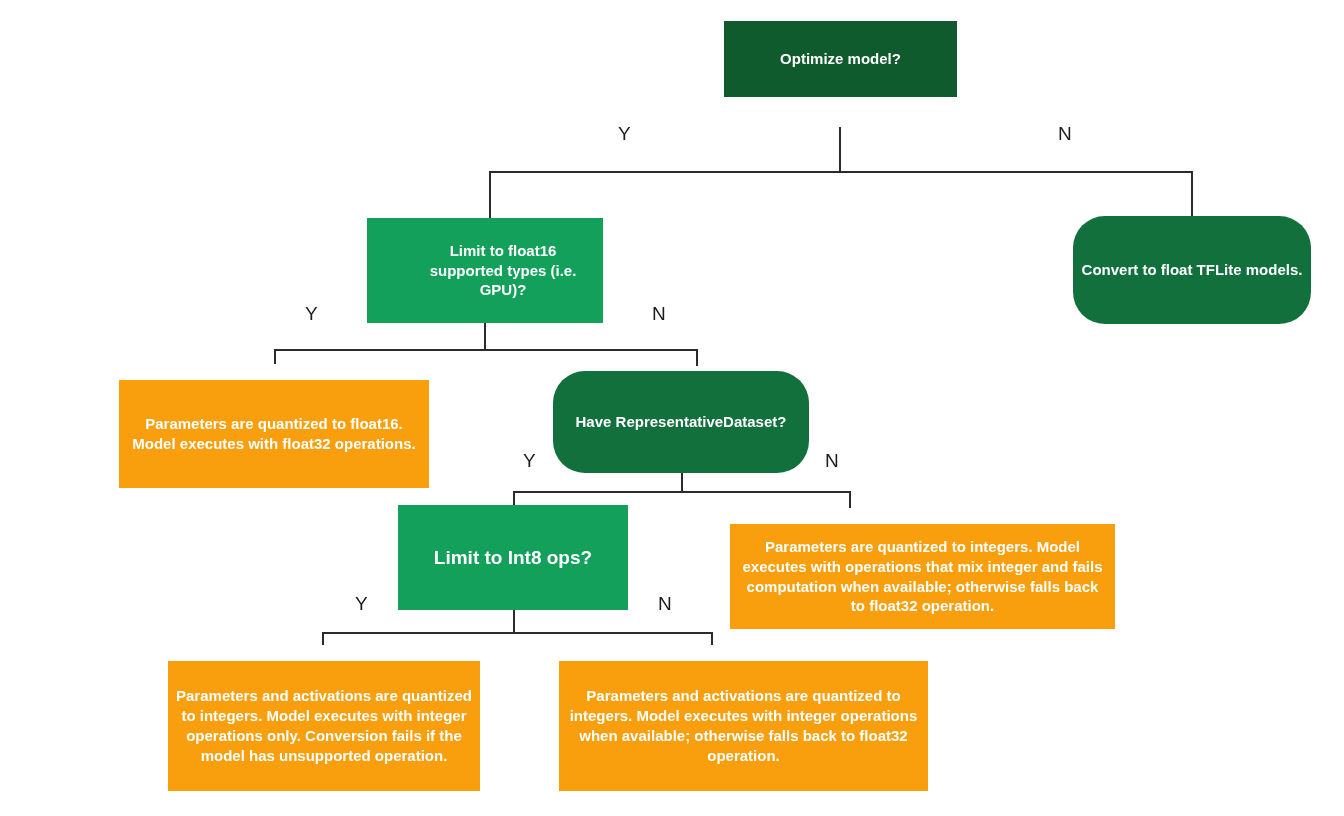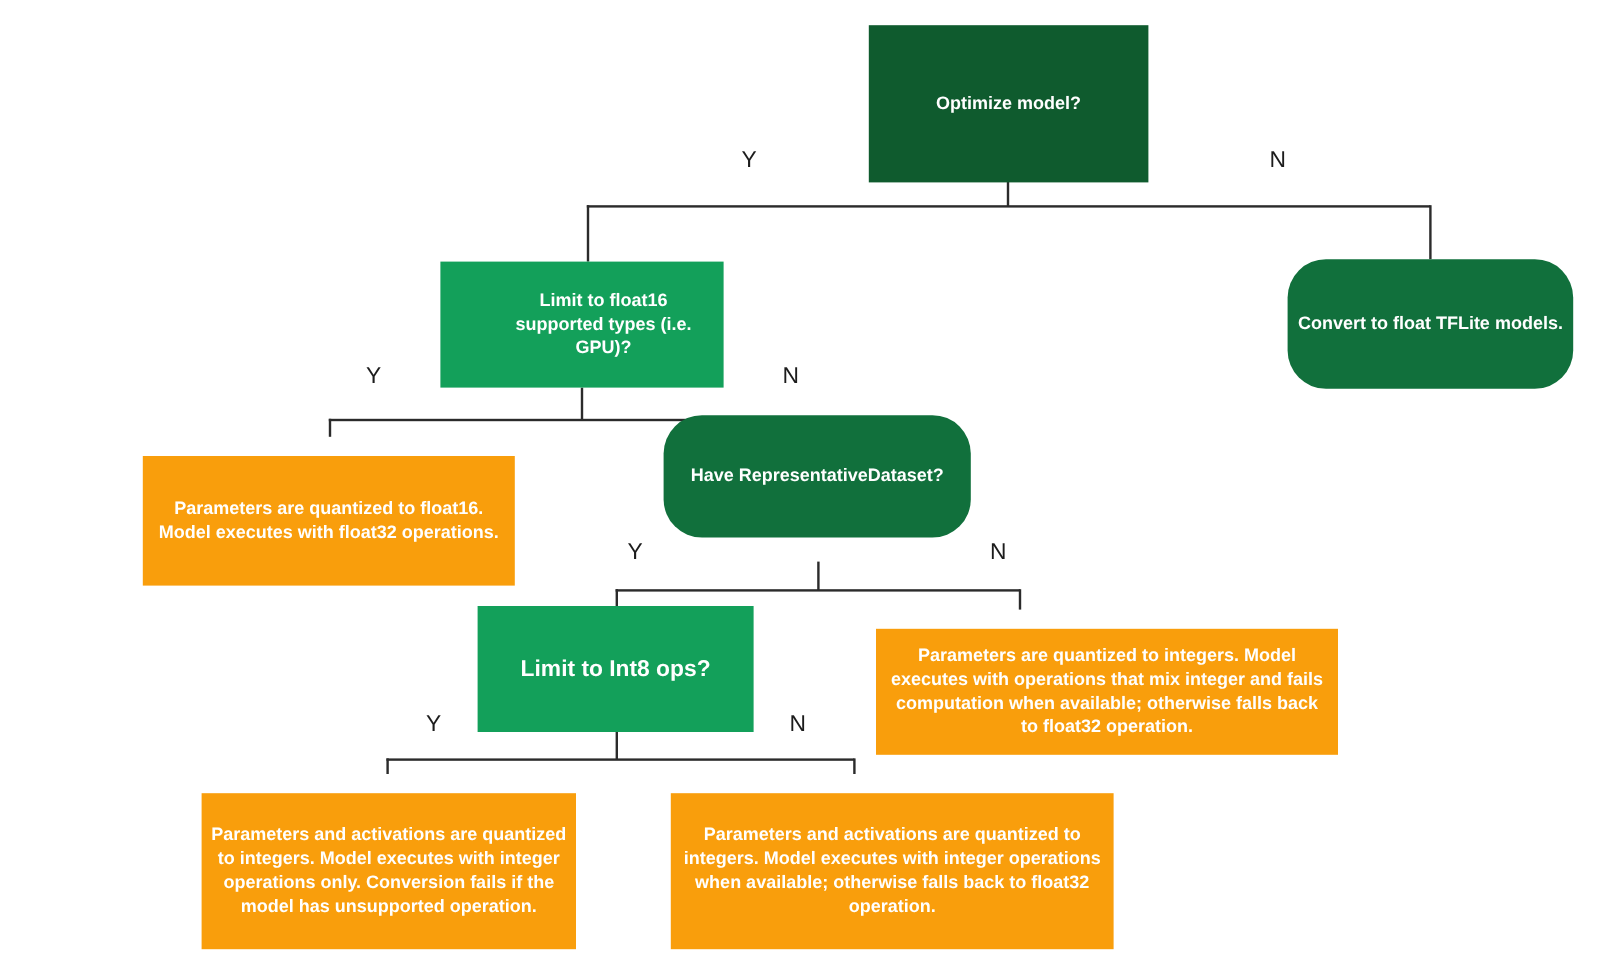--- a/index.html
+++ b/index.html
@@ -73,37 +73,37 @@
   <div class="edge v" style="left:681px; top:468px; height:24px;"></div>
   <div class="edge h" style="left:513px; top:491px; width:337px;"></div>
   <div class="edge v" style="left:513px; top:491px; height:14px;"></div>
   <div class="edge v" style="left:849px; top:491px; height:17px;"></div>
 
   <div class="edge v" style="left:513px; top:610px; height:23px;"></div>
   <div class="edge h" style="left:322px; top:632px; width:390px;"></div>
   <div class="edge v" style="left:322px; top:632px; height:13px;"></div>
   <div class="edge v" style="left:711px; top:632px; height:13px;"></div>
 
-  <div class="node decision-dark" style="left:724px; top:21px; width:233px; height:131px; font-size:15px;">
+  <div class="node decision-dark" style="left:724px; top:21px; width:233px; height:76px; font-size:15px;">
     <span class="label">Optimize model?</span>
   </div>
 
   <div class="node decision-light" style="left:367px; top:218px; width:236px; height:105px; font-size:15px;padding-left:44px;">
     <span class="label">Limit to float16 supported types (i.e. GPU)?</span>
   </div>
 
   <div class="node decision-mid" style="left:1073px; top:216px; width:238px; height:108px; font-size:15px;">
     <span class="label">Convert to float TFLite models.</span>
   </div>
 
   <div class="node outcome" style="left:119px; top:364px; width:310px; height:108px; font-size:15px;">
     <span class="label">Parameters are quantized to float16. Model executes with float32 operations.</span>
   </div>
 
-  <div class="node decision-mid" style="left:553px; top:346px; width:256px; height:102px; font-size:15px;">
+  <div class="node decision-mid" style="left:553px; top:371px; width:256px; height:102px; font-size:15px;">
     <span class="label">Have RepresentativeDataset?</span>
   </div>
 
   <div class="node decision-light" style="left:398px; top:505px; width:230px; height:105px; font-size:19px;">
     <span class="label">Limit to Int8 ops?</span>
   </div>
 
   <div class="node outcome" style="left:730px; top:508px; width:385px; height:105px; font-size:15px;">
     <span class="label">Parameters are quantized to integers. Model executes with operations that mix integer and fails computation when available; otherwise falls back to float32 operation.</span>
   </div>

